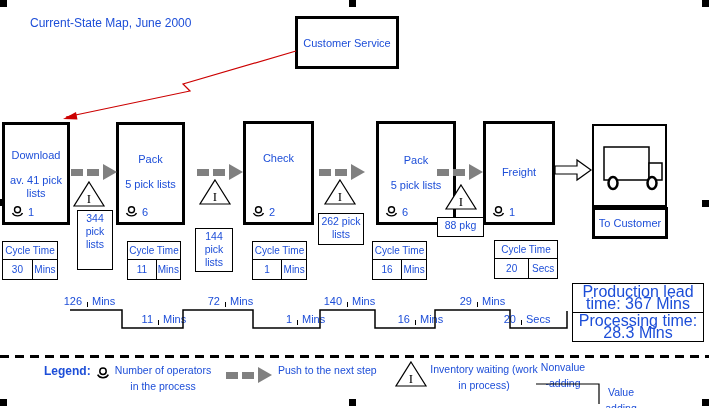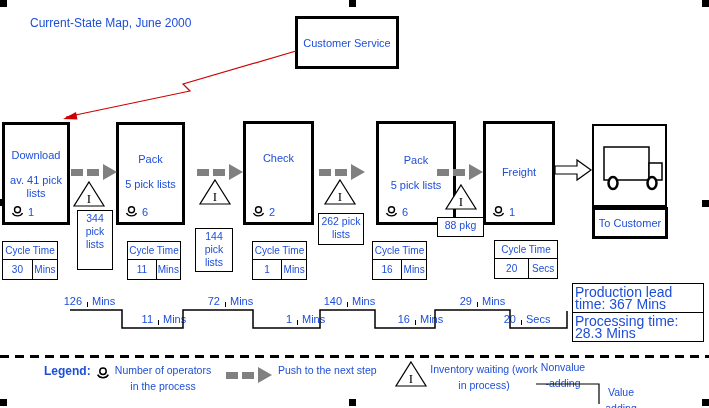--- a/index.html
+++ b/index.html
@@ -37,21 +37,21 @@
   .ct .hd{border-bottom:1px solid #000;text-align:center;padding:3px 1px;}
   .ct .row{display:flex;}
   .ct .val{flex:1.3;border-right:1px solid #000;text-align:center;padding:4px 0;}
   .ct .unit{flex:1;text-align:center;padding:4px 1px;}
   
   .tl-label{position:absolute;display:flex;align-items:flex-end;font-size:11px;line-height:12px;}
   .tl-label .tv{min-width:20px;text-align:right;}
   .tl-label .tick{width:1px;height:5px;background:#000;margin:0 4px 0 5px;}
   
   .summary{position:absolute;left:572px;top:283px;width:130px;border:1px solid #000;background:#fff;
-           font-size:14px;text-align:left;}
+           font-size:16px;text-align:center;}
   .summary .cell{padding:2px 2px;line-height:12px;}
   .summary .cell:first-child{border-bottom:1px solid #000;}
   
   .dashline{position:absolute;left:0;top:355px;width:709px;height:2.5px;
             background:repeating-linear-gradient(90deg,#000 0 9px,transparent 9px 15px);}
   .lg-title{position:absolute;left:44px;top:364px;font-size:12px;font-weight:bold;}
   .lg-text{position:absolute;font-size:10.5px;line-height:16px;text-align:center;}
   
   #overlay{position:absolute;left:0;top:0;pointer-events:none;z-index:5;}
   .truckbox{position:absolute;left:592px;top:124px;width:75px;height:83px;border:2px solid #000;

